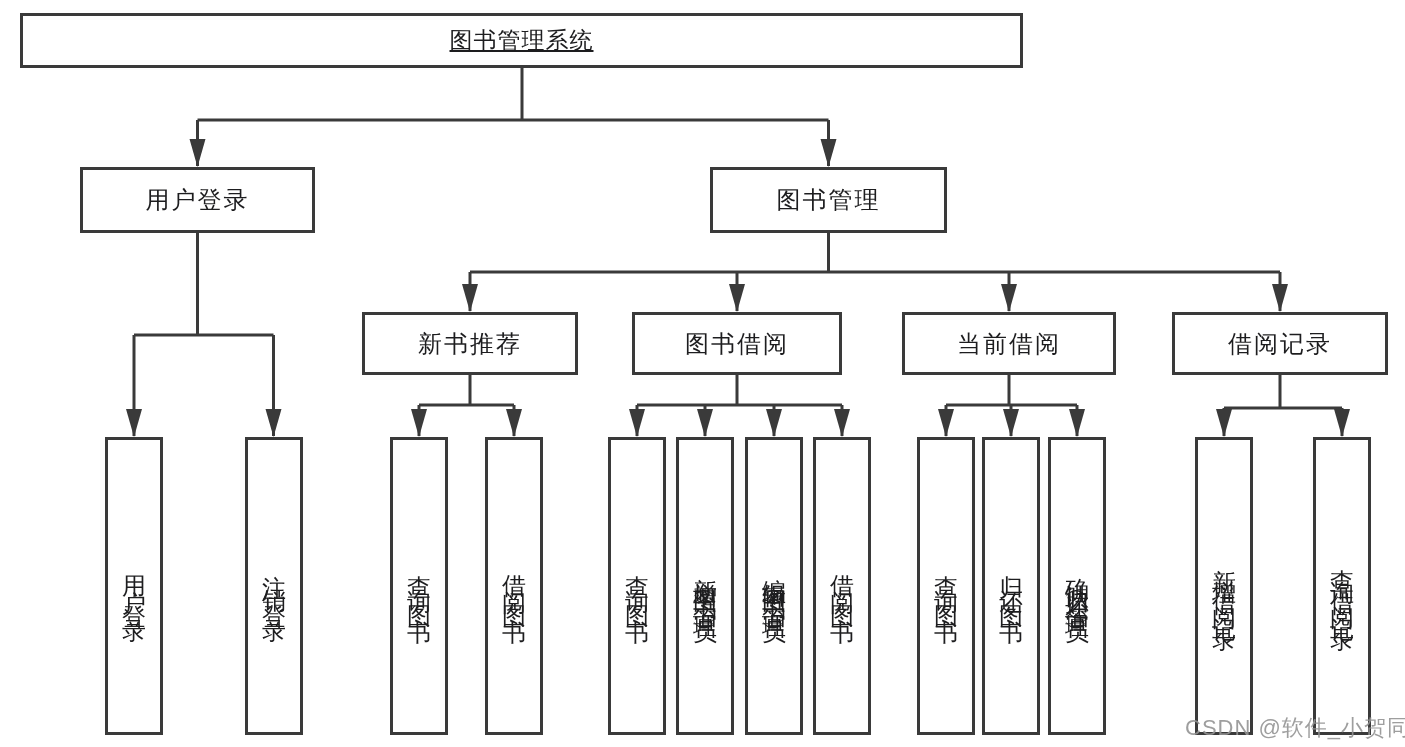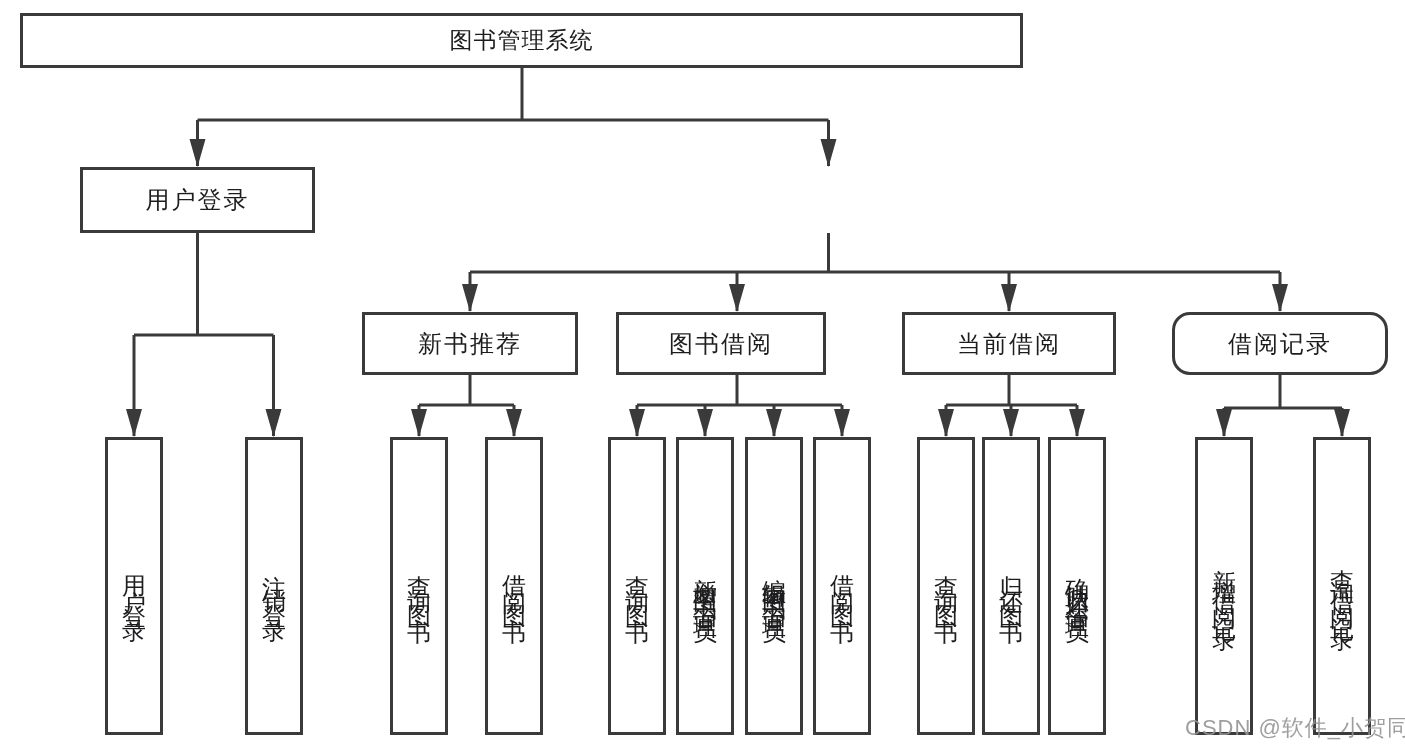--- a/index.html
+++ b/index.html
@@ -117,38 +117,41 @@
       <line x1="1077" y1="405" x2="1077" y2="436" marker-end="url(#ah)"></line>
     </g>
 
     <g stroke="#3a3a3a" stroke-width="3" fill="none">
       <path d="M1280,375 V408 M1224,408 H1342"></path>
       <line x1="1224" y1="408" x2="1224" y2="436" marker-end="url(#ah)"></line>
       <line x1="1342" y1="408" x2="1342" y2="436" marker-end="url(#ah)"></line>
     </g>
   </svg>
 
-  <div class="box hbox root" style="left:20px; top:13px; width:1003px; height:55px;">
+  <div class="box hbox root" style="left:20px; top:13px; width:1003px; height:55px;text-decoration:underline;">
     <span>图书管理系统</span>
   </div>
 
   <div class="box hbox" style="left:80px; top:167px; width:235px; height:66px;">
     <span>用户登录</span>
   </div>
+  <div class="box hbox" style="left:710px; top:167px; width:237px; height:66px;">
+    <span>图书管理</span>
+  </div>
 
   <div class="box hbox" style="left:362px; top:312px; width:216px; height:63px;align-items:center;">
     <span>新书推荐</span>
   </div>
-  <div class="box hbox" style="left:616px; top:312px; width:210px; height:63px;justify-content:center;">
+  <div class="box hbox" style="left:632px; top:312px; width:210px; height:63px;justify-content:center;">
     <span>图书借阅</span>
   </div>
   <div class="box hbox" style="left:902px; top:312px; width:214px; height:63px;align-items:center;">
     <span>当前借阅</span>
   </div>
-  <div class="box hbox" style="left:1172px; top:312px; width:216px; height:63px;border-radius:18px;">
+  <div class="box hbox" style="left:1172px; top:312px; width:216px; height:63px;">
     <span>借阅记录</span>
   </div>
 
   <div class="box vbox sp4" style="left:105px; top:437px; width:58px; height:298px;">
     <span>用户登录</span>
   </div>
   <div class="box vbox sp4" style="left:245px; top:437px; width:58px; height:298px;">
     <span>注销登录</span>
   </div>
 

